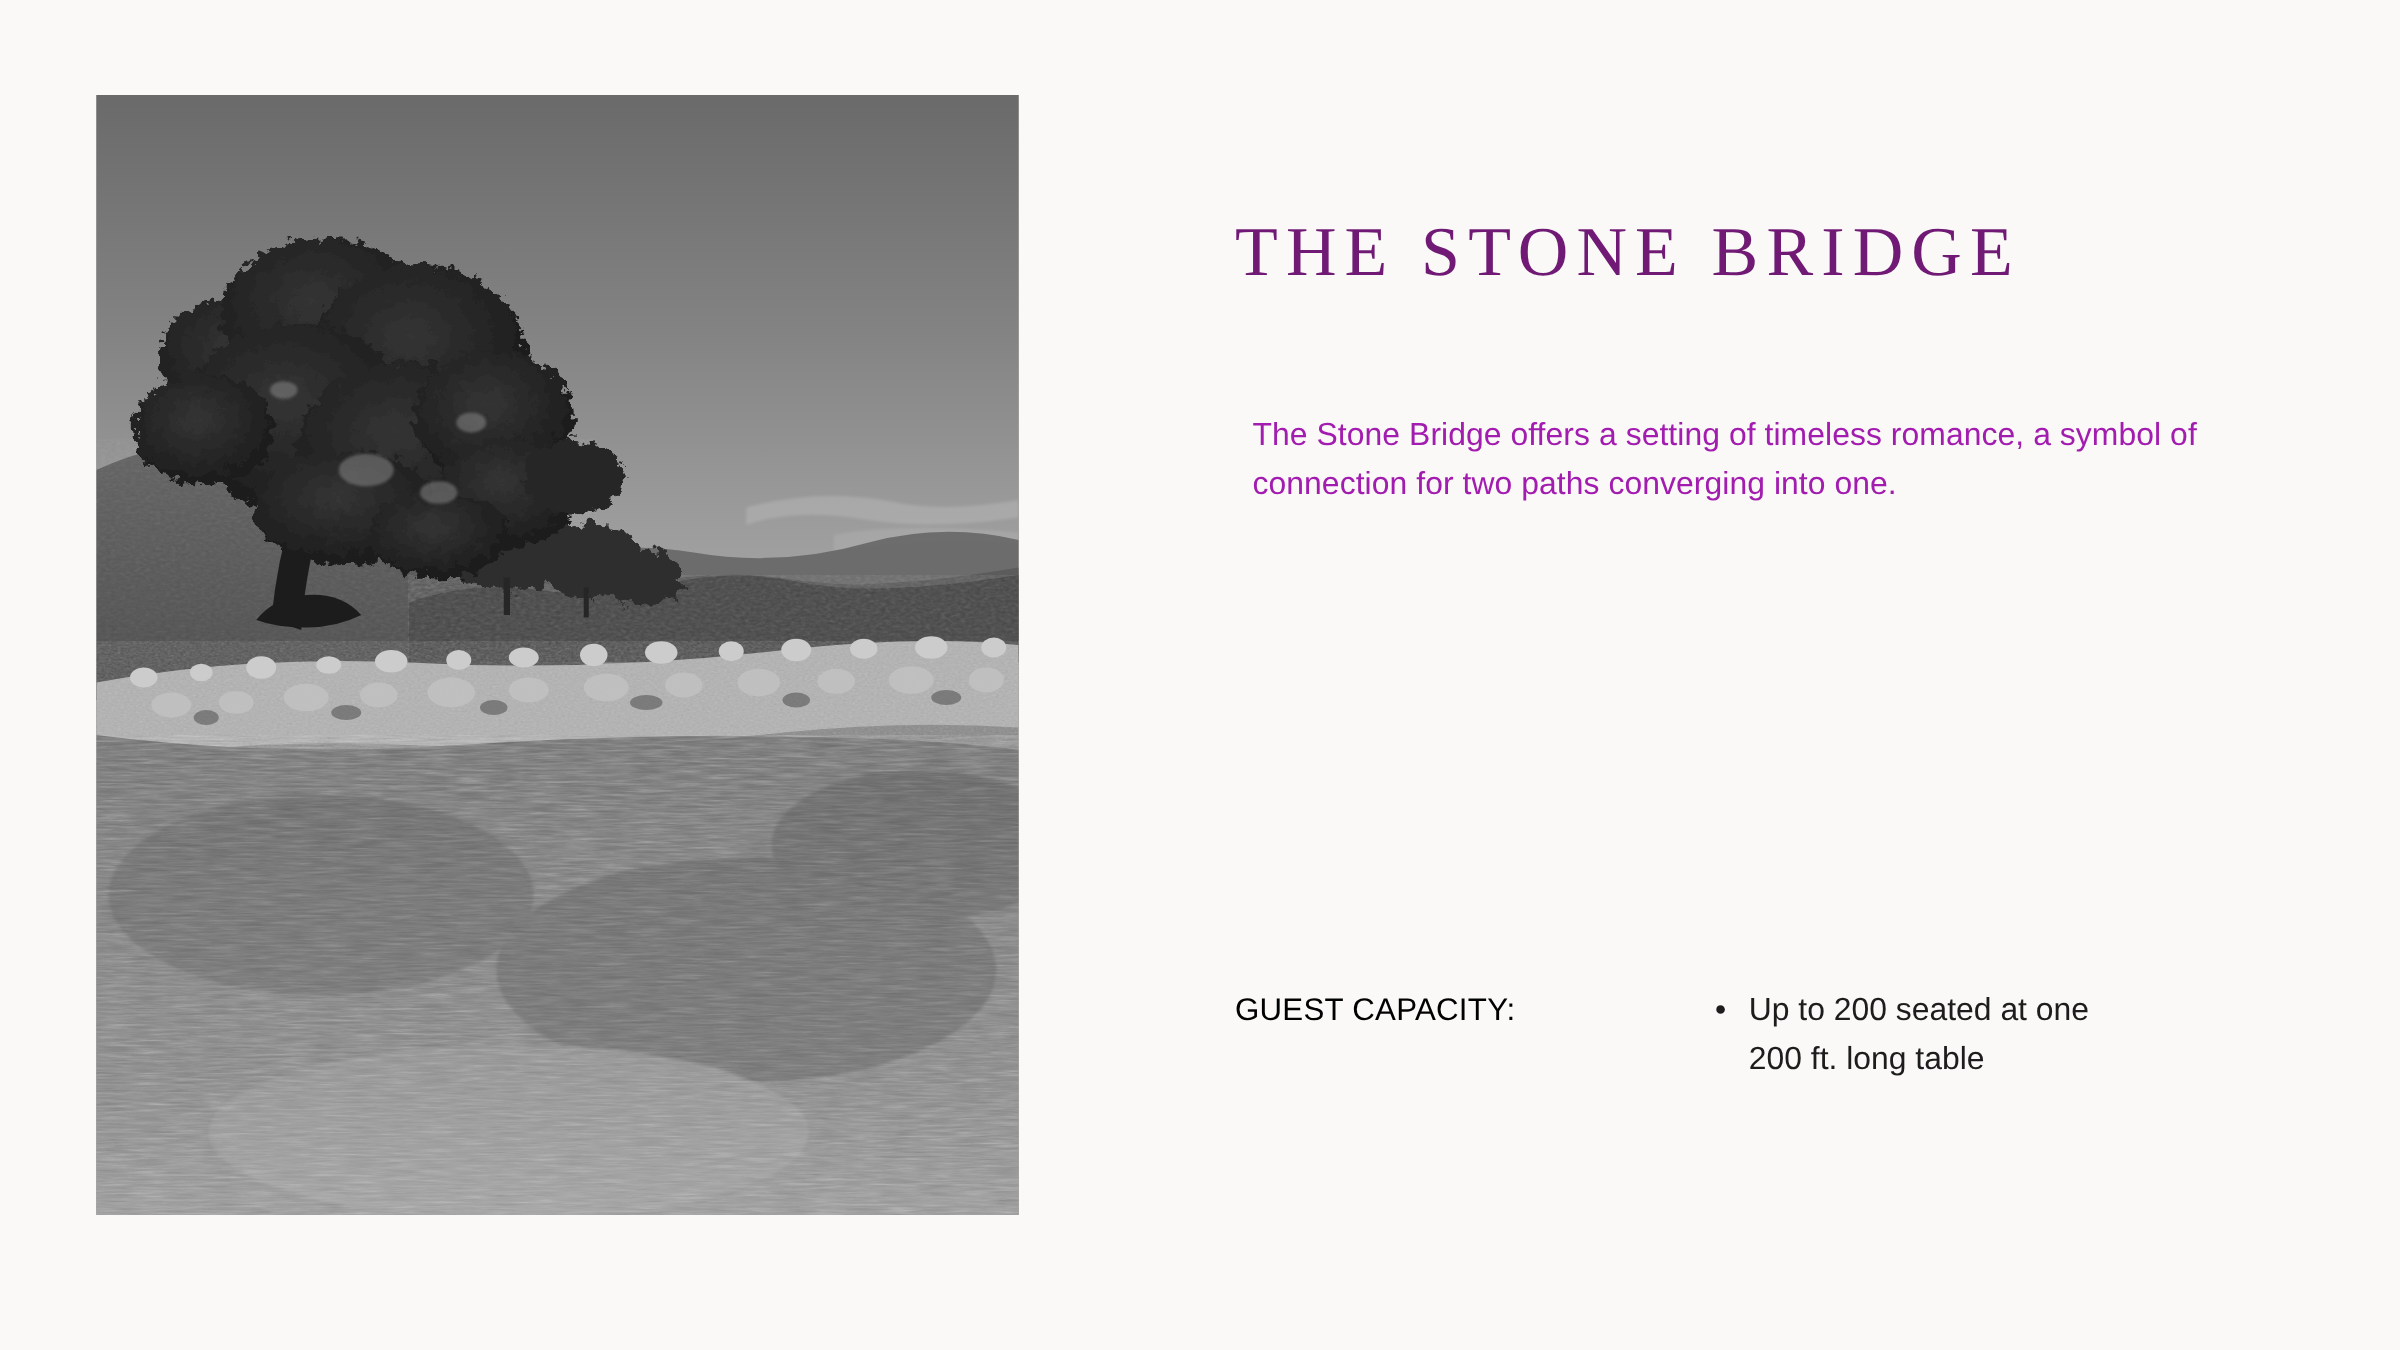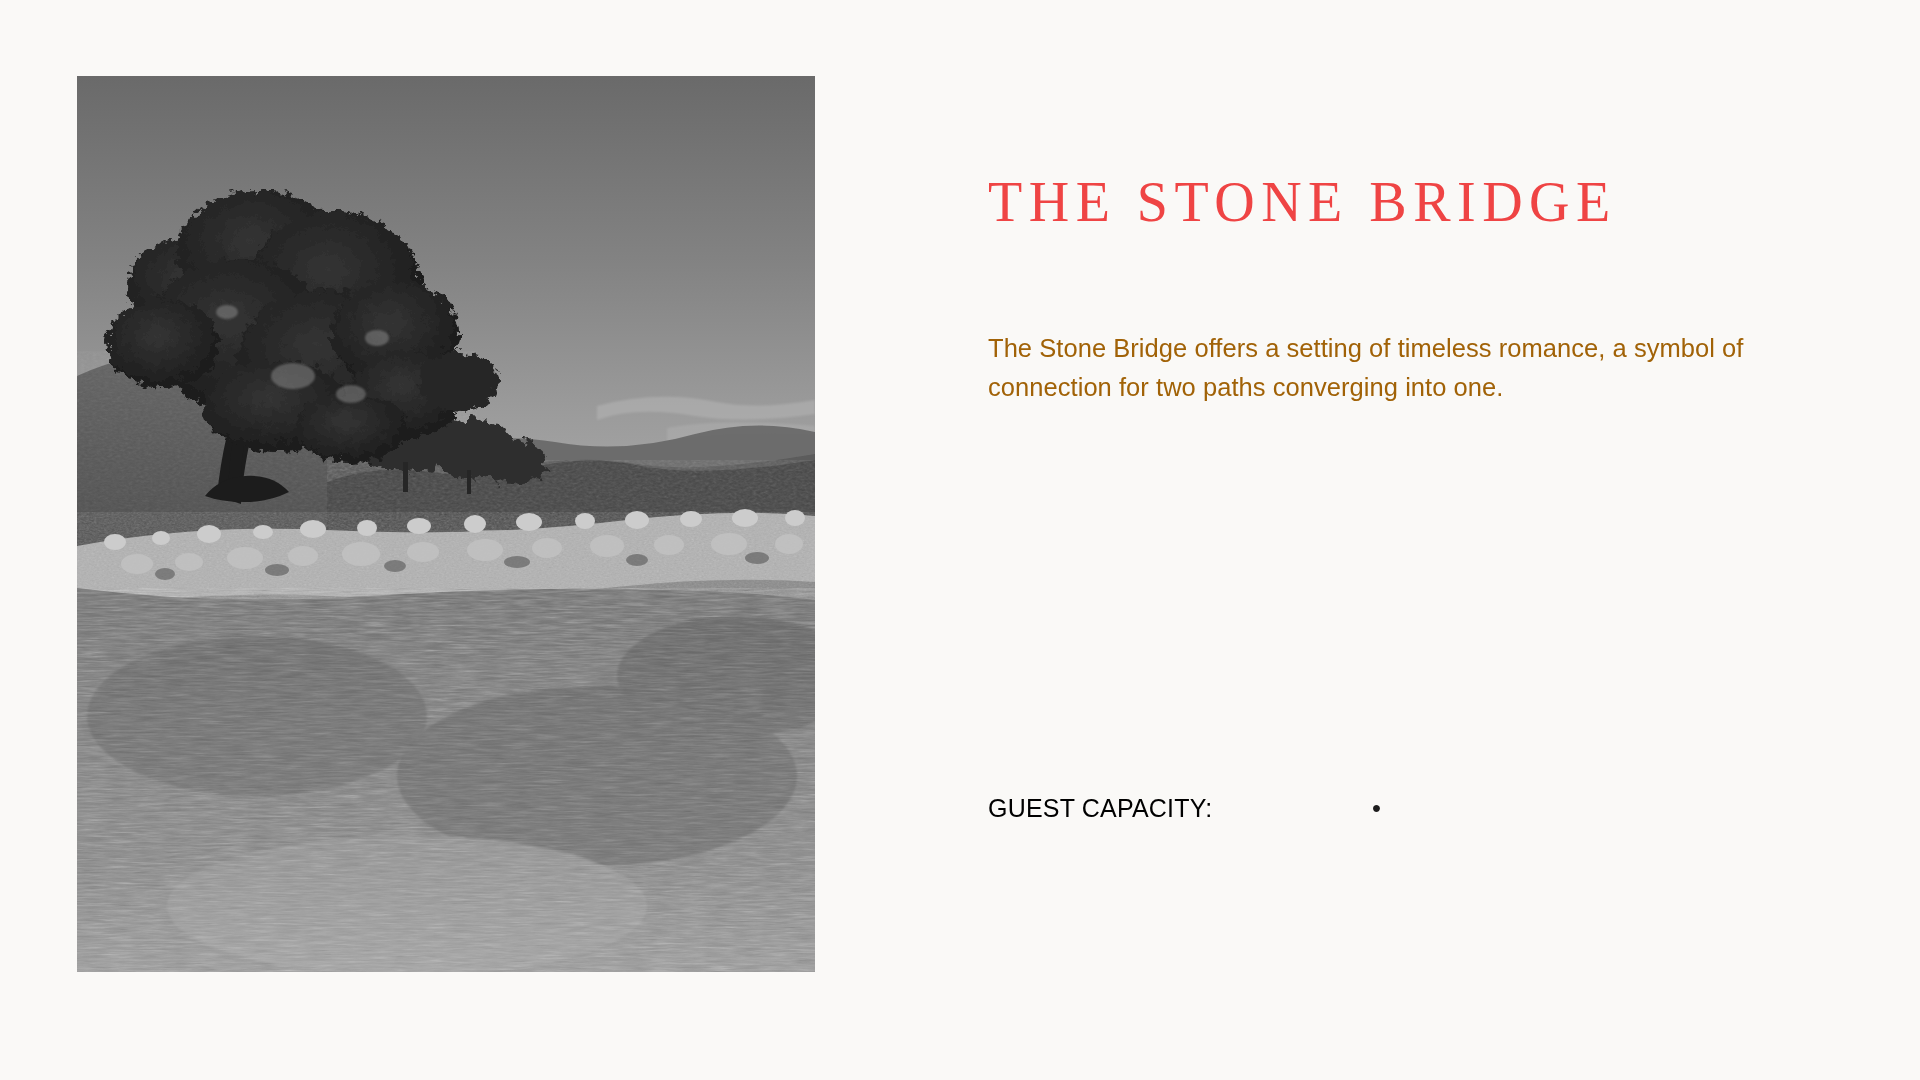--- a/index.html
+++ b/index.html
@@ -44,32 +44,32 @@
   }
 
   .venue-title {
     position: absolute;
     left: 0;
     top: 132px;
     font-family: "Liberation Serif", "DejaVu Serif", serif;
     font-size: 56px;
     line-height: 64px;
     letter-spacing: 6.5px;
-    color: #ef4444;
+    color: #701a75;
     font-weight: 400;
     white-space: nowrap;
   }
 
   .para {
     position: absolute;
-    left: 0;
+    left: 14px;
     width: 790px;
     font-size: 25.5px;
     line-height: 39px;
-    color: #a16207;
+    color: #a21caf;
     font-weight: 400;
     letter-spacing: 0.05px;
   }
   .para-1 { top: 303px; }
   .para-2 { top: 421px; }
 
   
   .capacity-row {
     position: absolute;
     left: 0;
@@ -301,18 +301,19 @@
     <h1 class="venue-title">THE STONE BRIDGE</h1>
 
     <p class="para para-1">The Stone Bridge offers a setting of timeless romance, a symbol of connection for two paths converging into one.</p>
 
 
     <div class="capacity-row">
       <div class="capacity-label">GUEST CAPACITY:</div>
       <ul class="capacity-list">
         <li class="capacity-item">
           <span class="bullet">•</span>
+          <span>Up to 200 seated at one 200 ft. long table</span>
         </li>
       </ul>
     </div>
 
   </div>
 </div>
 
 </body></html>

